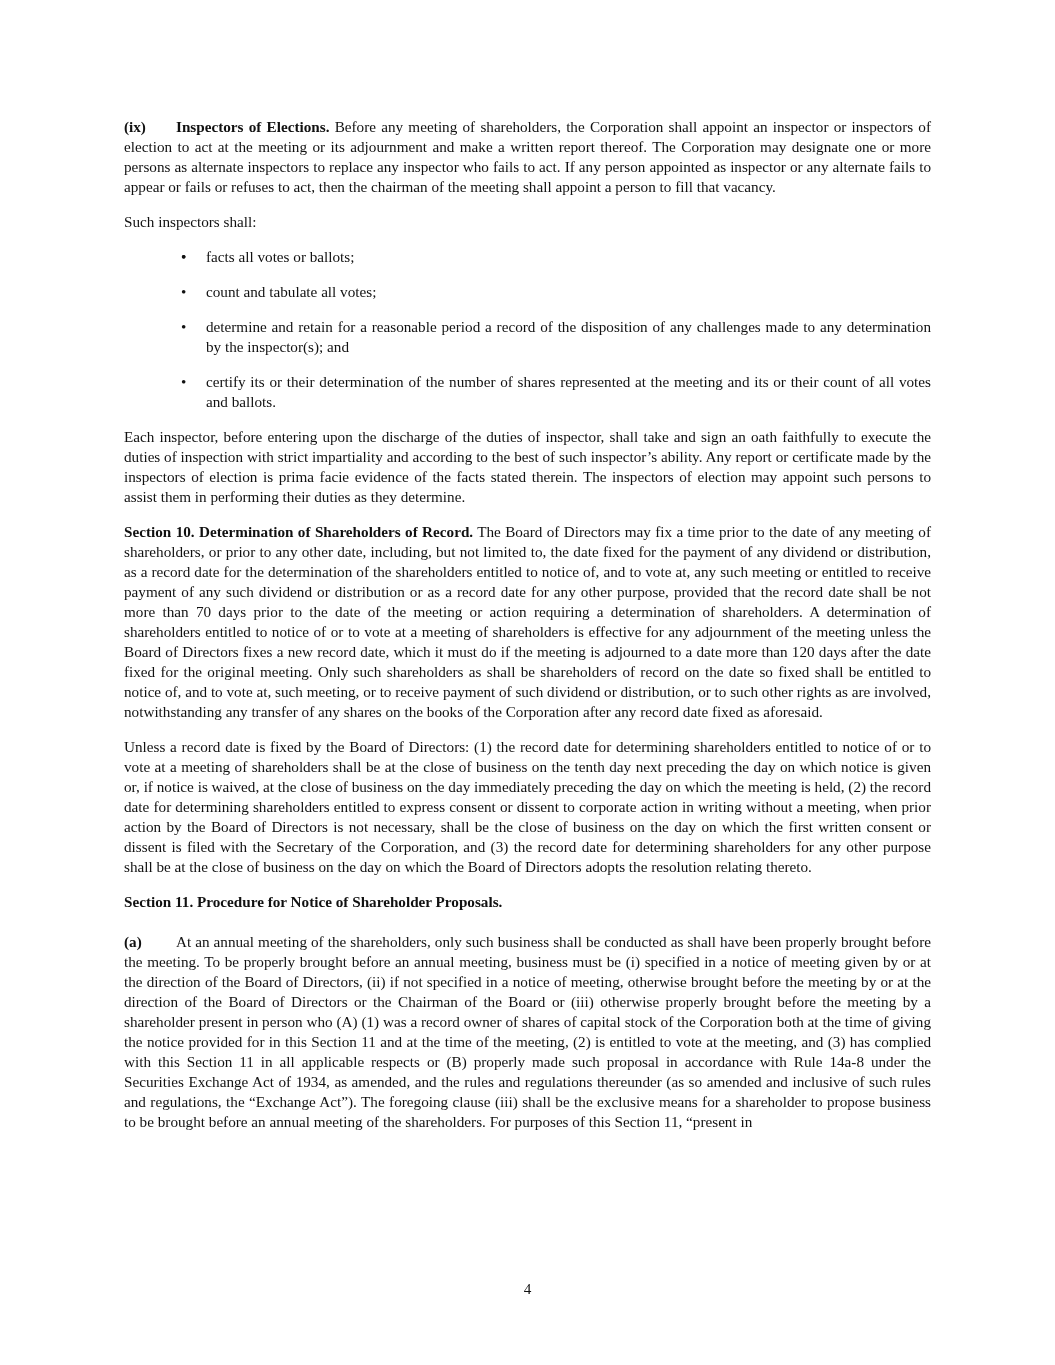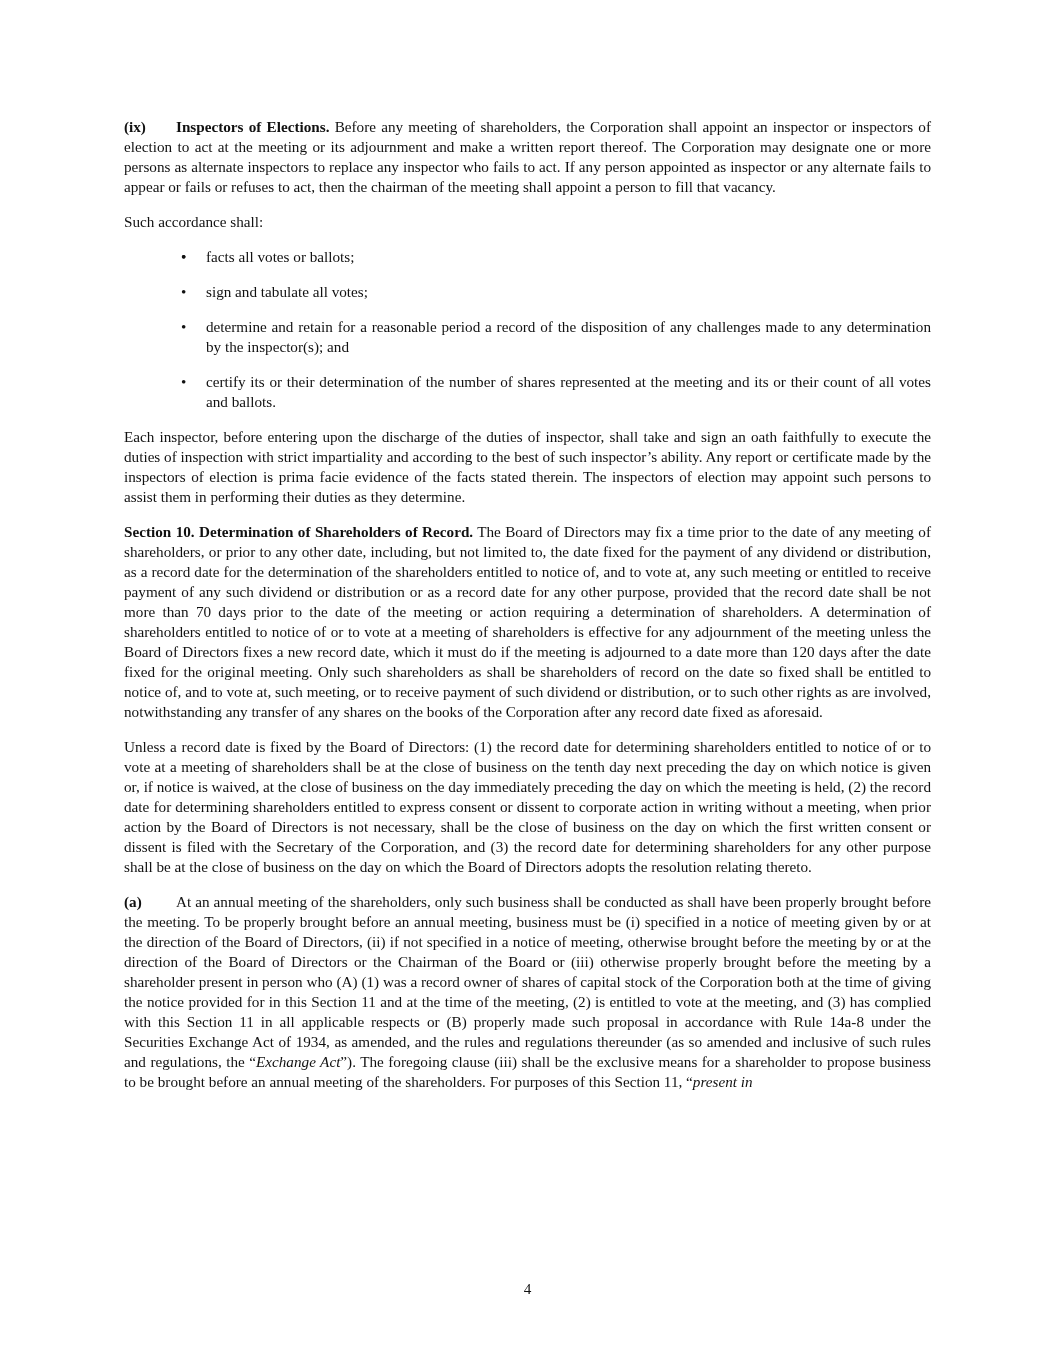--- a/index.html
+++ b/index.html
@@ -22,21 +22,21 @@
       left: 124px;
       top: 117px;
       width: 807px;
     }
     p {
       margin: 0;
       text-align: justify;
     }
     .para { margin-bottom: 15px; }
     .b { font-weight: bold; font-family: Liberation Serif, serif; }
-    .i { font-style: italic; }
+    .i { }
     .label-tab {
       display: inline-block;
       width: 52px;
     }
     .label-tab-a {
       display: inline-block;
       width: 52px;
     }
     ul.bullets {
       list-style: none;
@@ -68,34 +68,35 @@
       font-size: 15.2px;
     }
   </style>
 </head>
 <body>
 
 <div class="page">
 
   <p class="para"><span class="b label-tab">(ix)</span><span class="b">Inspectors of Elections.</span><span> Before any meeting of shareholders, the Corporation shall appoint an inspector or inspectors of election to act at the meeting or its adjournment and make a written report thereof.  The Corporation may designate one or more persons as alternate inspectors to replace any inspector who fails to act.  If any person appointed as inspector or any alternate fails to appear or fails or refuses to act, then the chairman of the meeting shall appoint a person to fill that vacancy.</span></p>
 
-  <p class="para">Such accordance shall:</p>
+  <p class="para">Such inspectors shall:</p>
 
   <ul class="bullets">
     <li><span class="bullet-glyph">•</span></li>
     <li><span class="bullet-glyph">•</span><span>facts all votes or ballots;</span></li>
-    <li><span class="bullet-glyph">•</span><span>sign and tabulate all votes;</span></li>
+    <li><span class="bullet-glyph">•</span><span>count and tabulate all votes;</span></li>
     <li><span class="bullet-glyph">•</span><span>determine and retain for a reasonable period a record of the disposition of any challenges made to any determination by the inspector(s); and</span></li>
     <li><span class="bullet-glyph">•</span><span>certify its or their determination of the number of shares represented at the meeting and its or their count of all votes and ballots.</span></li>
   </ul>
 
   <p class="para">Each inspector, before entering upon the discharge of the duties of inspector, shall take and sign an oath faithfully to execute the duties of inspection with strict impartiality and according to the best of such inspector’s ability.  Any report or certificate made by the inspectors of election is prima facie evidence of the facts stated therein.  The inspectors of election may appoint such persons to assist them in performing their duties as they determine.</p>
 
   <p class="para"><span class="b">Section 10. Determination of Shareholders of Record.</span><span> The Board of Directors may fix a time prior to the date of any meeting of shareholders, or prior to any other date, including, but not limited to, the date fixed for the payment of any dividend or distribution, as a record date for the determination of the shareholders entitled to notice of, and to vote at, any such meeting or entitled to receive payment of any such dividend or distribution or as a record date for any other purpose, provided that the record date shall be not more than 70 days prior to the date of the meeting or action requiring a determination of shareholders.  A determination of shareholders entitled to notice of or to vote at a meeting of shareholders is effective for any adjournment of the meeting unless the Board of Directors fixes a new record date, which it must do if the meeting is adjourned to a date more than 120 days after the date fixed for the original meeting. Only such shareholders as shall be shareholders of record on the date so fixed shall be entitled to notice of, and to vote at, such meeting, or to receive payment of such dividend or distribution, or to such other rights as are involved, notwithstanding any transfer of any shares on the books of the Corporation after any record date fixed as aforesaid.</span></p>
 
   <p class="para">Unless a record date is fixed by the Board of Directors: (1) the record date for determining shareholders entitled to notice of or to vote at a meeting of shareholders shall be at the close of business on the tenth day next preceding the day on which notice is given or, if notice is waived, at the close of business on the day immediately preceding the day on which the meeting is held, (2) the record date for determining shareholders entitled to express consent or dissent to corporate action in writing without a meeting, when prior action by the Board of Directors is not necessary, shall be the close of business on the day on which the first written consent or dissent is filed with the Secretary of the Corporation, and (3) the record date for determining shareholders for any other purpose shall be at the close of business on the day on which the Board of Directors adopts the resolution relating thereto.</p>
 
+  <p class="section-heading">Section 11. Procedure for Notice of Shareholder Proposals.</p>
 
   <p class="para"><span class="b label-tab-a">(a)</span><span>At an annual meeting of the shareholders, only such business shall be conducted as shall have been properly brought before the meeting.  To be properly brought before an annual meeting, business must be (i) specified in a notice of meeting given by or at the direction of the Board of Directors, (ii) if not specified in a notice of meeting, otherwise brought before the meeting by or at the direction of the Board of Directors or the Chairman of the Board or (iii) otherwise properly brought before the meeting by a shareholder present in person who (A) (1) was a record owner of shares of capital stock of the Corporation both at the time of giving the notice provided for in this Section 11 and at the time of the meeting, (2) is entitled to vote at the meeting, and (3) has complied with this Section 11 in all applicable respects or (B) properly made such proposal in accordance with Rule 14a-8 under the Securities Exchange Act of 1934, as amended, and the rules and regulations thereunder (as so amended and inclusive of such rules and regulations, the “</span><span class="i">Exchange Act</span><span>”).  The foregoing clause (iii) shall be the exclusive means for a shareholder to propose business to be brought before an annual meeting of the shareholders.  For purposes of this Section 11, “</span><span class="i">present in</span></p>
 
 </div>
 
 <div class="page-number">4</div>
 
 </body></html>

